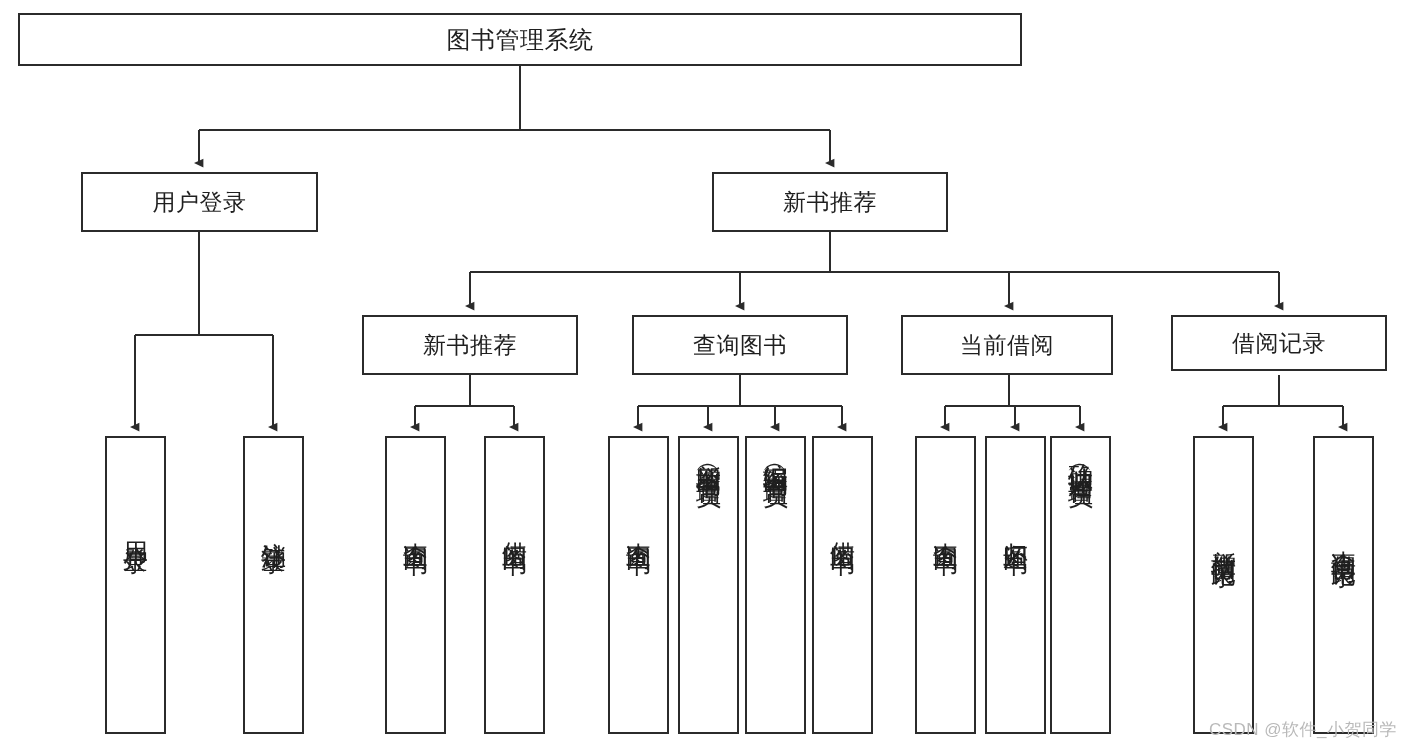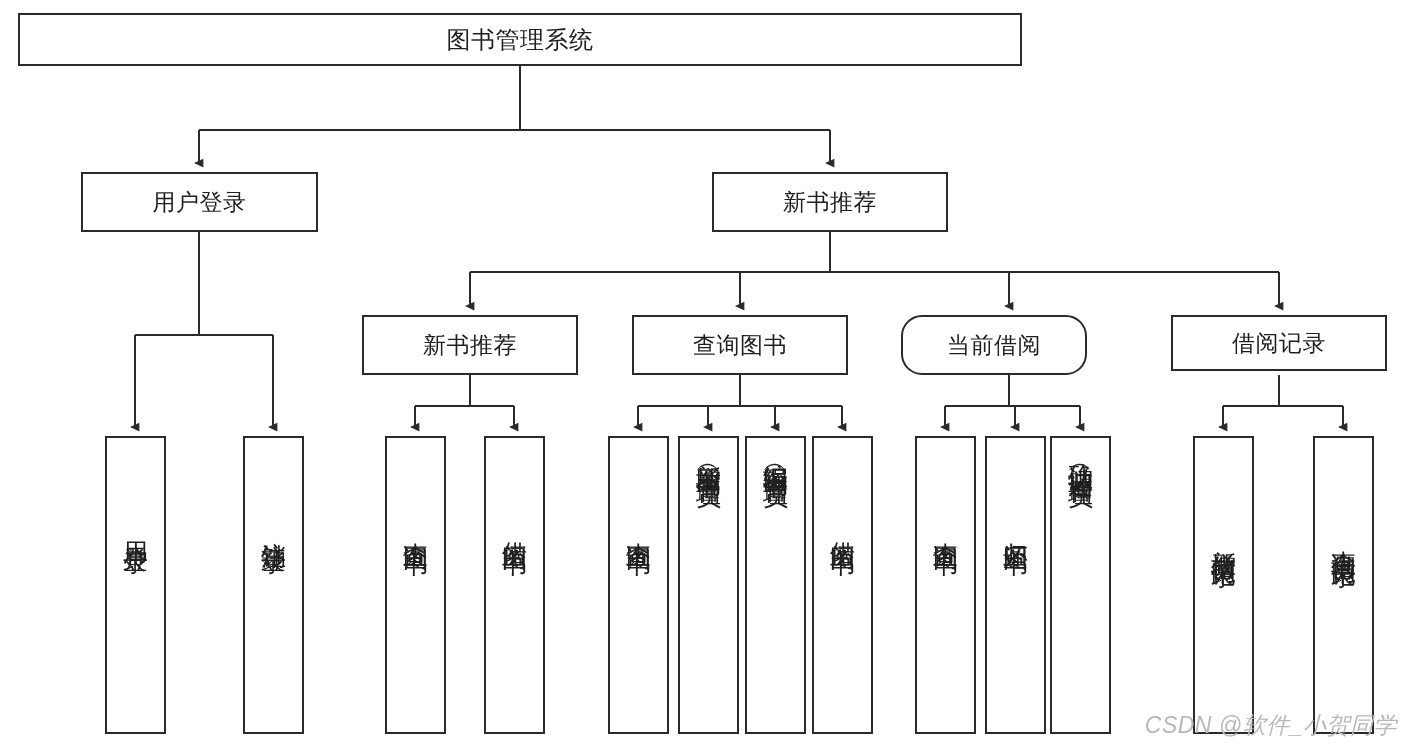--- a/index.html
+++ b/index.html
@@ -68,25 +68,24 @@
   .node.vert.mid .label {
     margin-top: 78px;
   }
   .node.vert.midshort .label {
     margin-top: 86px;
   }
   .watermark {
     position: absolute;
     right: 8px;
     bottom: 6px;
-    font-size: 23px;
+    font-size: 17px;
     color: #b9b9b9;
     white-space: nowrap;
     letter-spacing: 0.5px;
-    font-style: italic;
   }
 </style>
 </head>
 <body>
 
 <div id="canvas">
 
   <svg id="edges" viewBox="0 0 1405 747" xmlns="http://www.w3.org/2000/svg">
     <defs>
       <marker id="arrow" markerWidth="10" markerHeight="10" refX="4.6" refY="5" orient="auto" markerUnits="userSpaceOnUse">
@@ -147,21 +146,21 @@
   <div class="node horiz" style="left:712px; top:172px; width:236px; height:60px;">
     <span class="label">新书推荐</span>
   </div>
 
   <div class="node horiz" style="left:362px; top:315px; width:216px; height:60px;">
     <span class="label">新书推荐</span>
   </div>
   <div class="node horiz" style="left:632px; top:315px; width:216px; height:60px;">
     <span class="label">查询图书</span>
   </div>
-  <div class="node horiz" style="left:901px; top:315px; width:186px; height:60px;border-radius:21px;">
+  <div class="node horiz" style="left:901px; top:315px; width:212px; height:60px;">
     <span class="label">当前借阅</span>
   </div>
   <div class="node horiz" style="left:1171px; top:315px; width:216px; height:56px;">
     <span class="label">借阅记录</span>
   </div>
 
   <div class="node vert mid" style="left:105px; top:436px; width:61px; height:298px;">
     <span class="label">用户登录</span>
   </div>
   <div class="node vert mid" style="left:243px; top:436px; width:61px; height:298px;">

